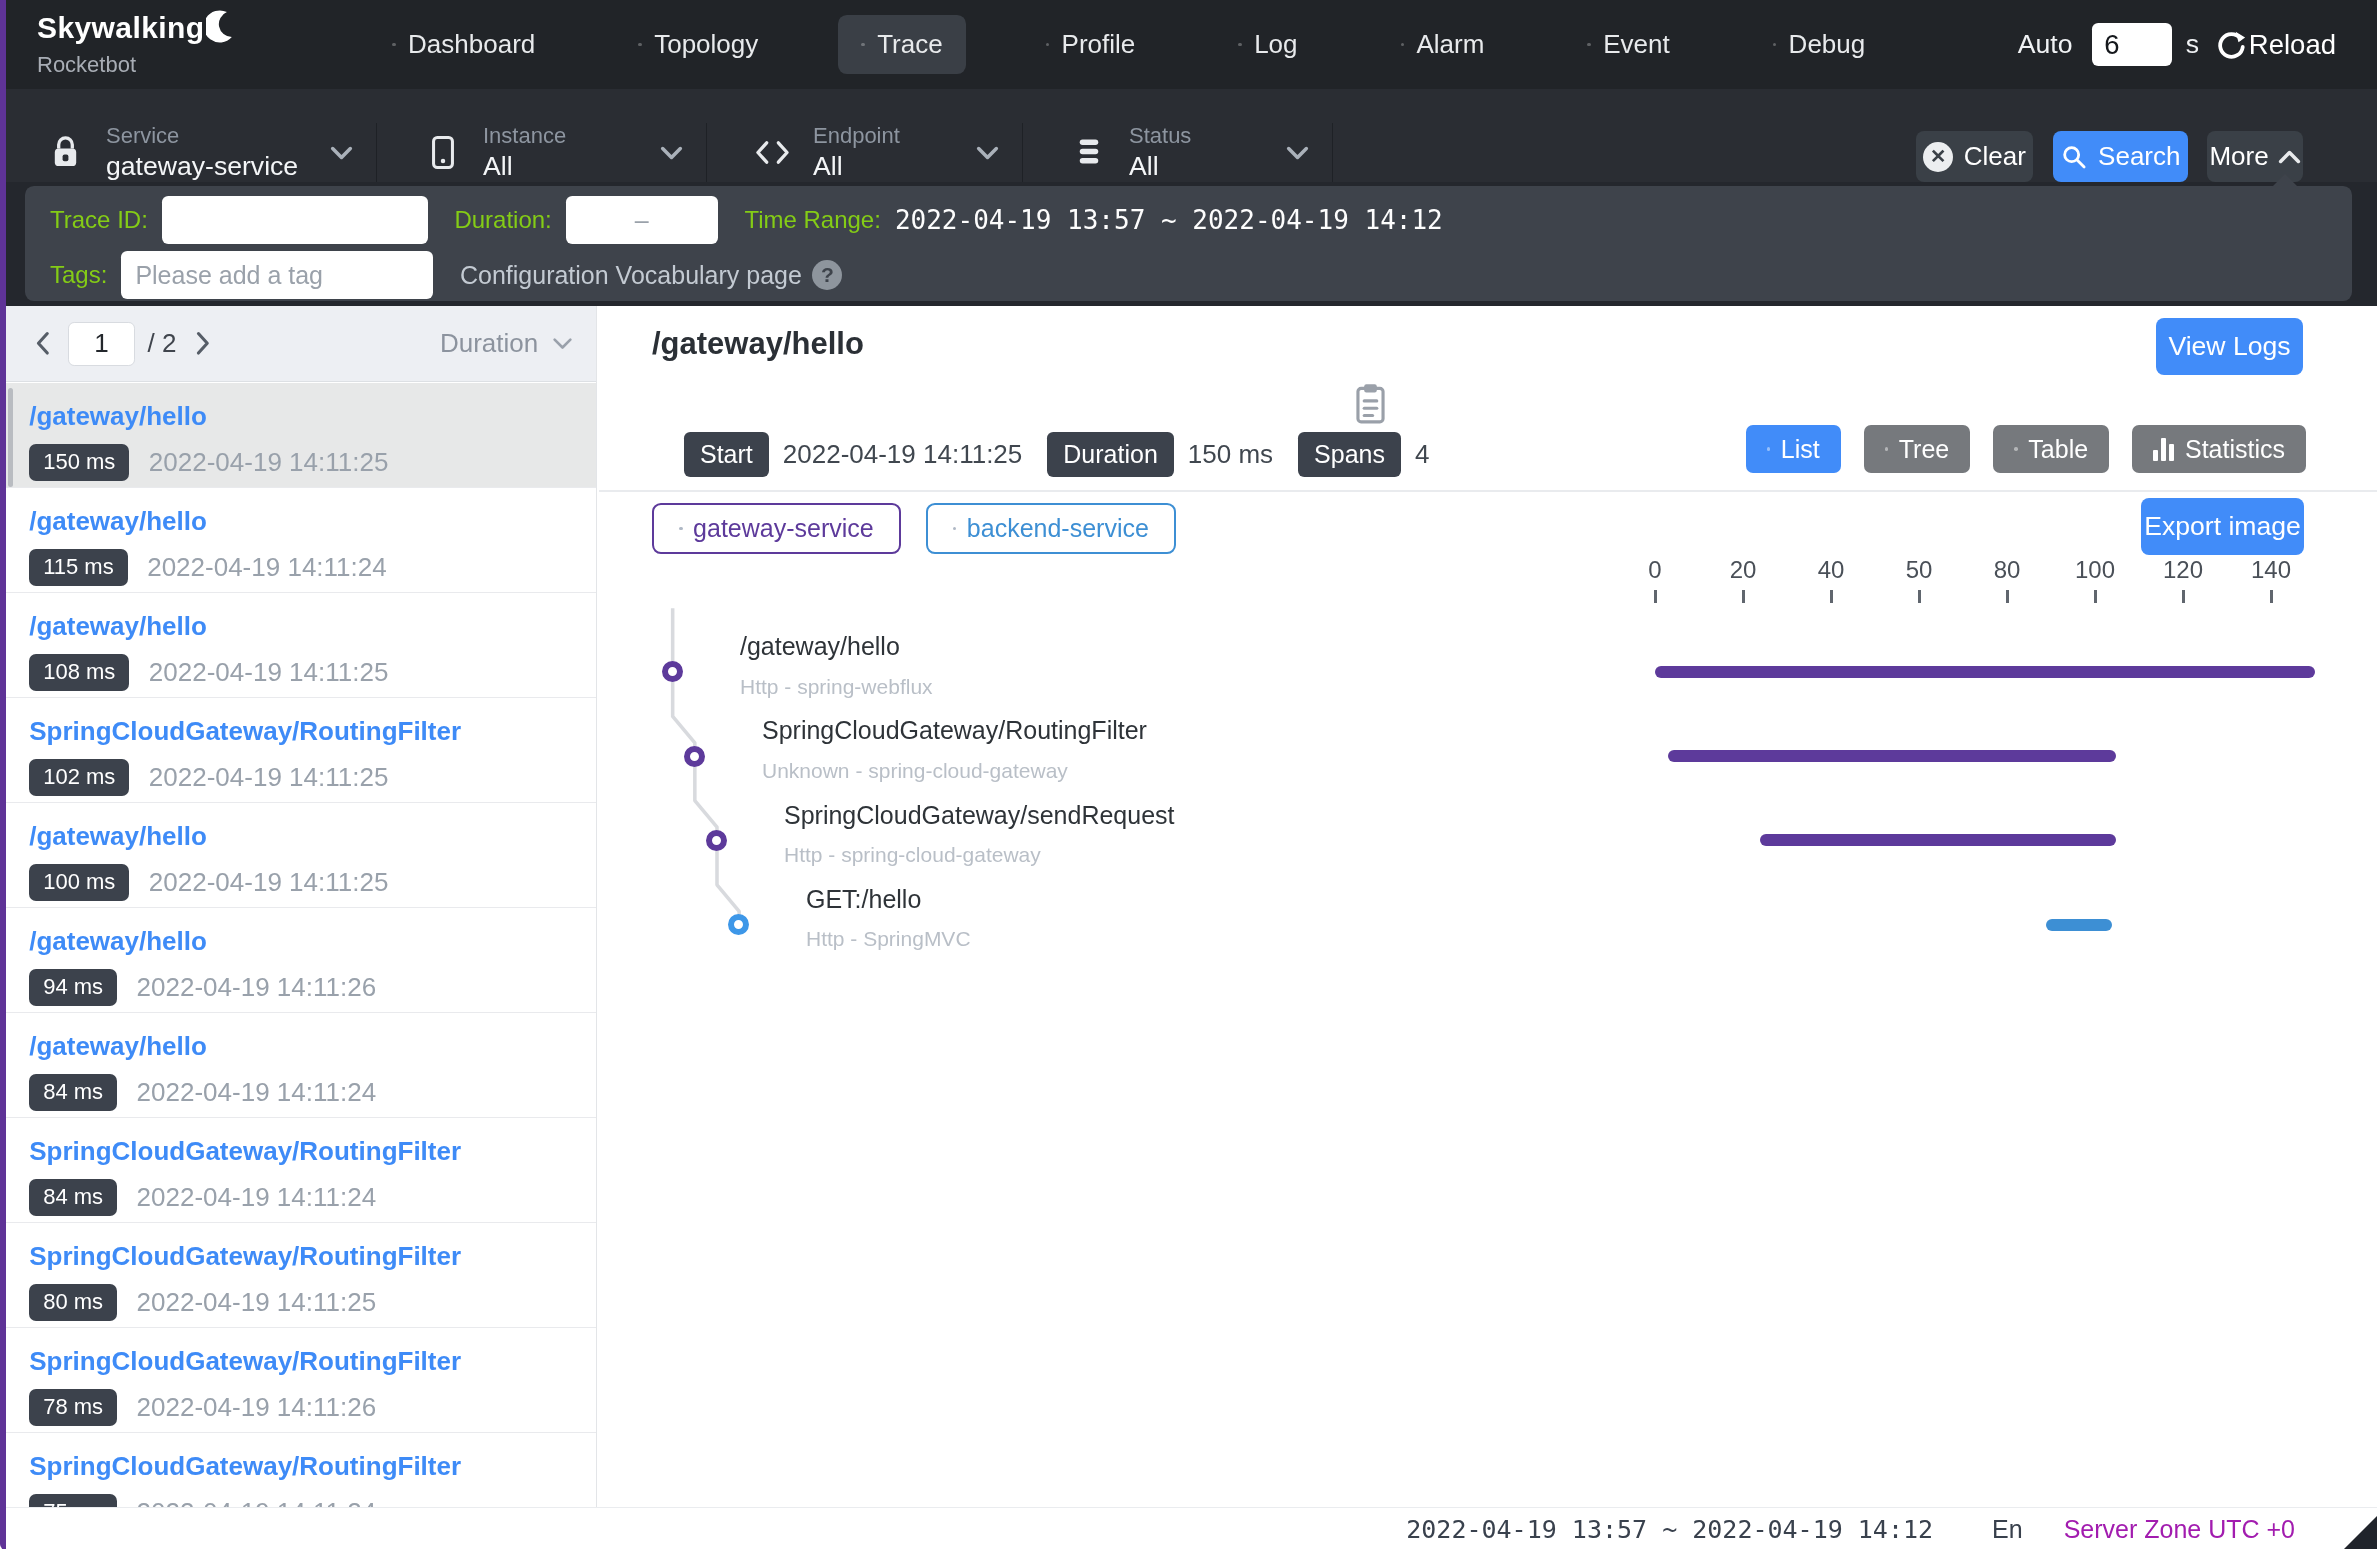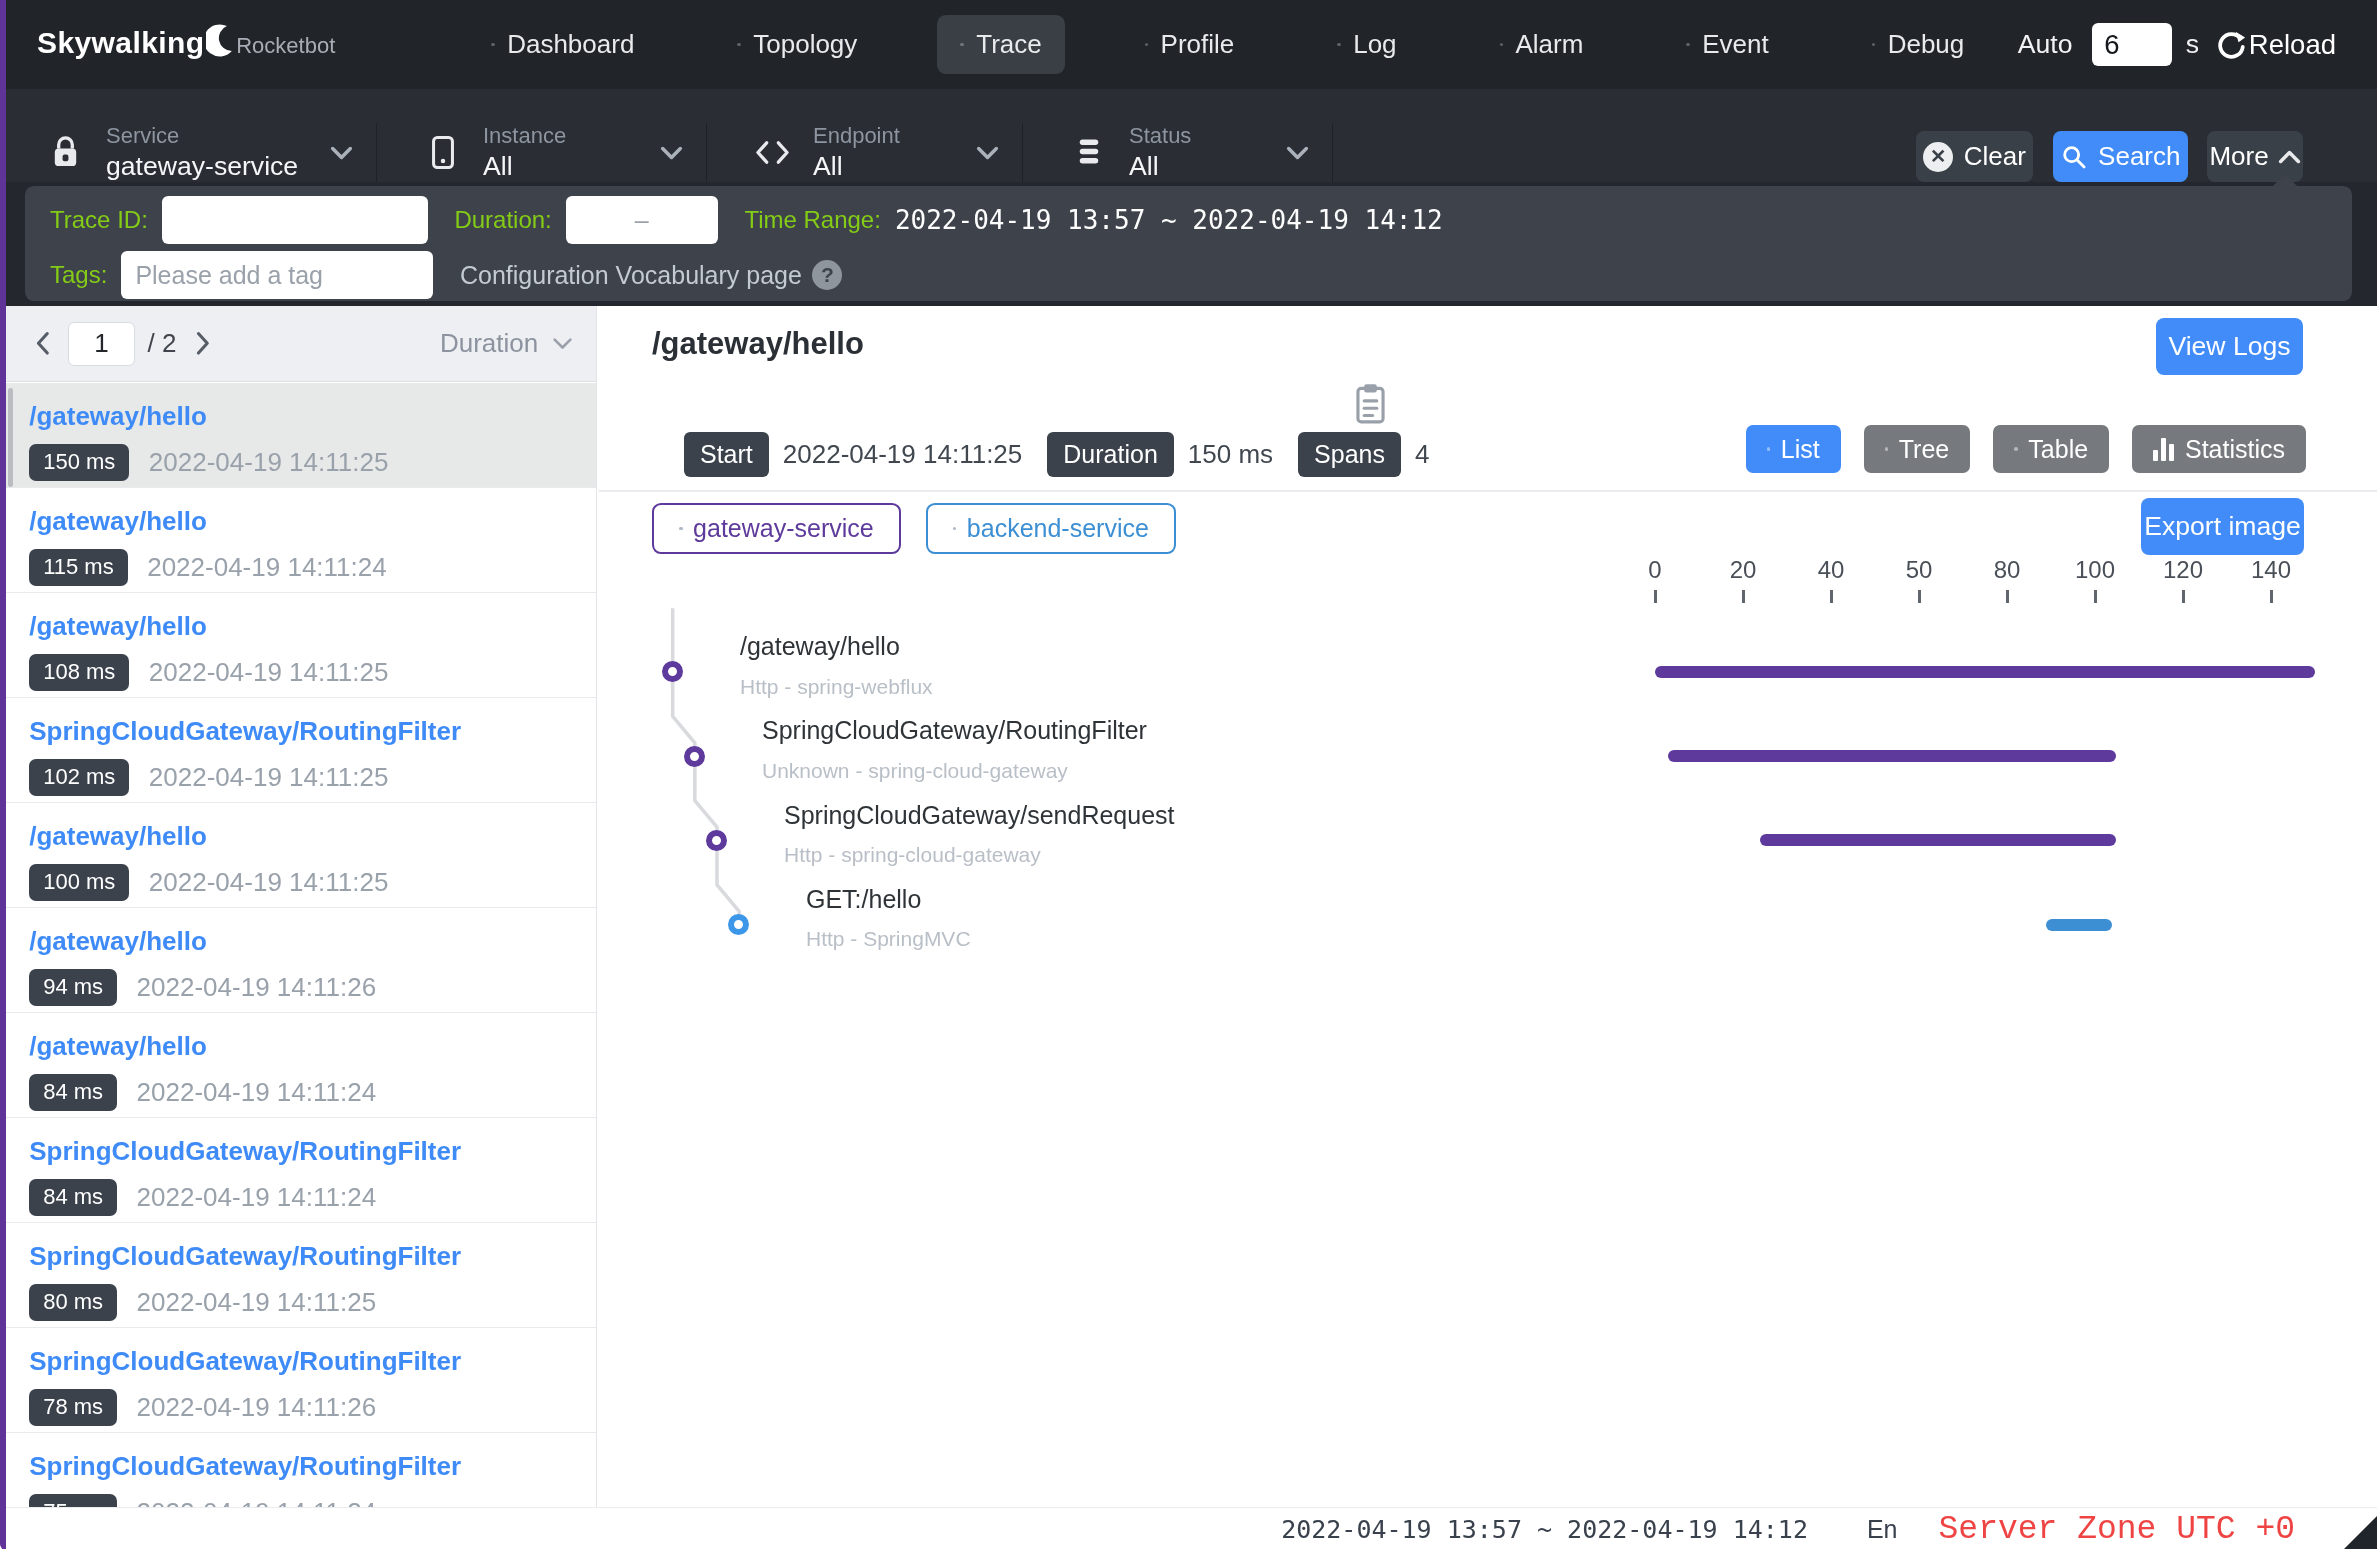--- a/index.html
+++ b/index.html
@@ -7,21 +7,21 @@
   body { font-family:"Liberation Sans", sans-serif; background:#fff; }
   #root { position:relative; width:2377px; height:1550px; overflow:hidden; background:#fff; }
 
   
   .leftstrip { position:absolute; left:0; top:0; width:6.2px; height:1550px; background:#5f3397;
                border-bottom-left-radius:14px; z-index:60; }
 
   
   .navbar { position:absolute; left:0; top:0; width:2377px; height:89px; background:#212428;
             display:flex; align-items:center; z-index:10; }
-  .logo { margin-left:37px; display:flex; line-height:1; }
+  .logo { margin-left:37px; display:flex; flex-direction:column; line-height:1; }
   .logo-top { display:flex; align-items:flex-start; }
   .logo-title { color:#fff; font-size:30px; font-weight:bold; letter-spacing:0.4px; }
   .moon { margin-left:1.8px; margin-top:-3.5px; }
   .logo-sub { color:#a8adb5; font-size:22px; margin-top:7px; }
   .nav-items { display:flex; align-items:center; margin-left:133px; gap:57px; }
   .nav-item { display:flex; align-items:center; color:#e8eaec; font-size:26px; padding:14px 23px;
               border-radius:8.9px; cursor:pointer; }
   .nav-item .nav-dot { width:3.5px; height:3.5px; border-radius:50%; background:rgba(255,255,255,.28); margin-right:12.4px; }
   .nav-item.active { background:#3a3f46; }
   .nav-right { margin-left:auto; margin-right:41px; display:flex; align-items:center; gap:14px; }
@@ -125,21 +125,21 @@
   .span-sub { position:absolute; font-size:21px; color:#b9bfc7; white-space:nowrap; }
   .span-node { position:absolute; width:21px; height:21px; border-radius:50%; background:#fff; border:6.2px solid #5d3a9b; cursor:pointer; }
   .span-bar { position:absolute; height:11.5px; border-radius:6.2px; cursor:pointer; }
   .connector { position:absolute; left:0; top:0; pointer-events:none; }
 
   
   .footer { position:absolute; left:0; bottom:0; width:2377px; height:43px; background:#fff;
             border-top:1.8px solid #eaecef; display:flex; align-items:center; justify-content:flex-end; z-index:40; }
   .f-time { font-family:"DejaVu Sans Mono",monospace; font-size:25px; color:#39414d; }
   .f-lang { font-size:25px; color:#39414d; margin-left:59px; cursor:pointer; }
-  .f-zone { font-size:33px; color:#ef4444; margin-left:41px; margin-right:82px; cursor:pointer;font-family:Liberation Mono, monospace; }
+  .f-zone { font-size:25px; color:#a21caf; margin-left:41px; margin-right:82px; cursor:pointer; }
   .corner { position:absolute; right:0; bottom:0; width:0; height:0;
             border-left:34px solid transparent; border-bottom:34px solid #20242b; z-index:70; }
 
   svg.ic { display:block; }
 </style>
 </head>
 <body>
 
 <div id="root">
   <div class="leftstrip"></div>

